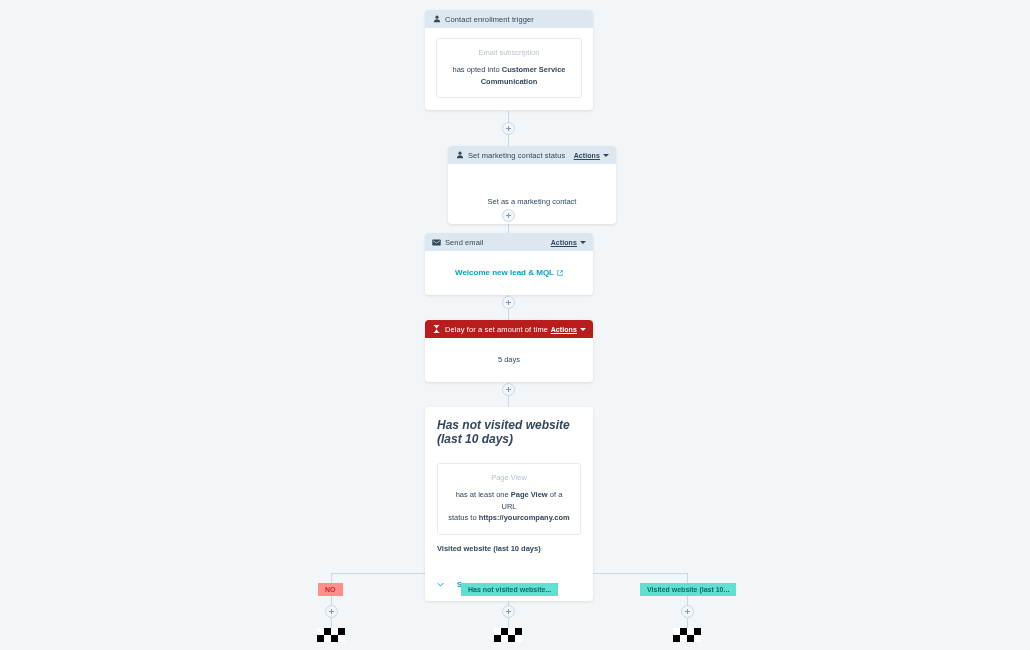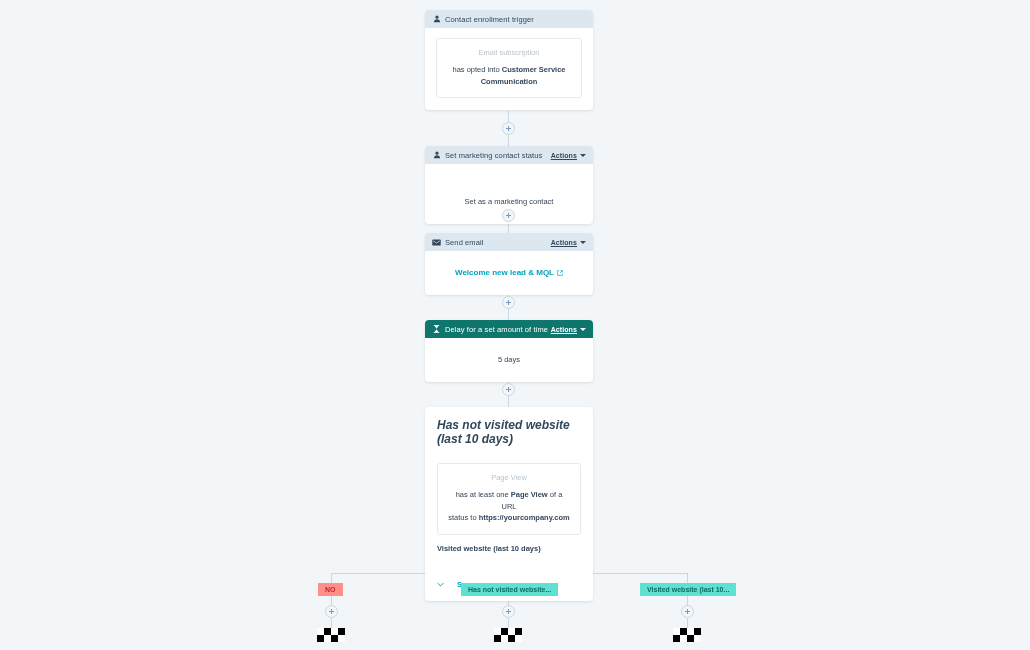--- a/index.html
+++ b/index.html
@@ -59,21 +59,21 @@
     height: 18px;
     padding: 0 7px;
     font-size: 7.5px;
     letter-spacing: .1px;
   }
   .card-head.light {
     background: #dde7ef;
     color: #33475b;
   }
   .card-head.dark {
-    background: #0f766e;
+    background: #b91c1c;
     color: #ffffff;
   }
   .head-icon {
     width: 9px;
     height: 9px;
     margin-right: 4px;
     flex: 0 0 auto;
     display: flex;
     align-items: center;
     justify-content: center;
@@ -261,21 +261,21 @@
       <span class="head-title">Contact enrollment trigger</span>
     </div>
     <div class="card-body" style="padding:10px 11px 12px;">
       <div class="crit-box">
         <div class="crit-label">Email subscription</div>
         <div class="crit-text"><span>has opted into </span><b>Customer Service Communication</b></div>
       </div>
     </div>
   </div>
 
-  <div class="card" style="left:425px; top:146px;">
+  <div class="card" style="left:448px; top:146px;">
     <div class="card-head light">
       <span class="head-icon">
         <svg width="8" height="8" viewBox="0 0 16 16" fill="#33475b">
           <circle cx="8" cy="4.3" r="3.1"></circle>
           <path d="M8 8.4c-3.3 0-6 2.1-6 4.7v1.4h12v-1.4c0-2.6-2.7-4.7-6-4.7z"></path>
         </svg>
       </span>
       <span class="head-title">Set marketing contact status</span>
       <span class="actions light-a">
         <span class="alabel">Actions</span>

